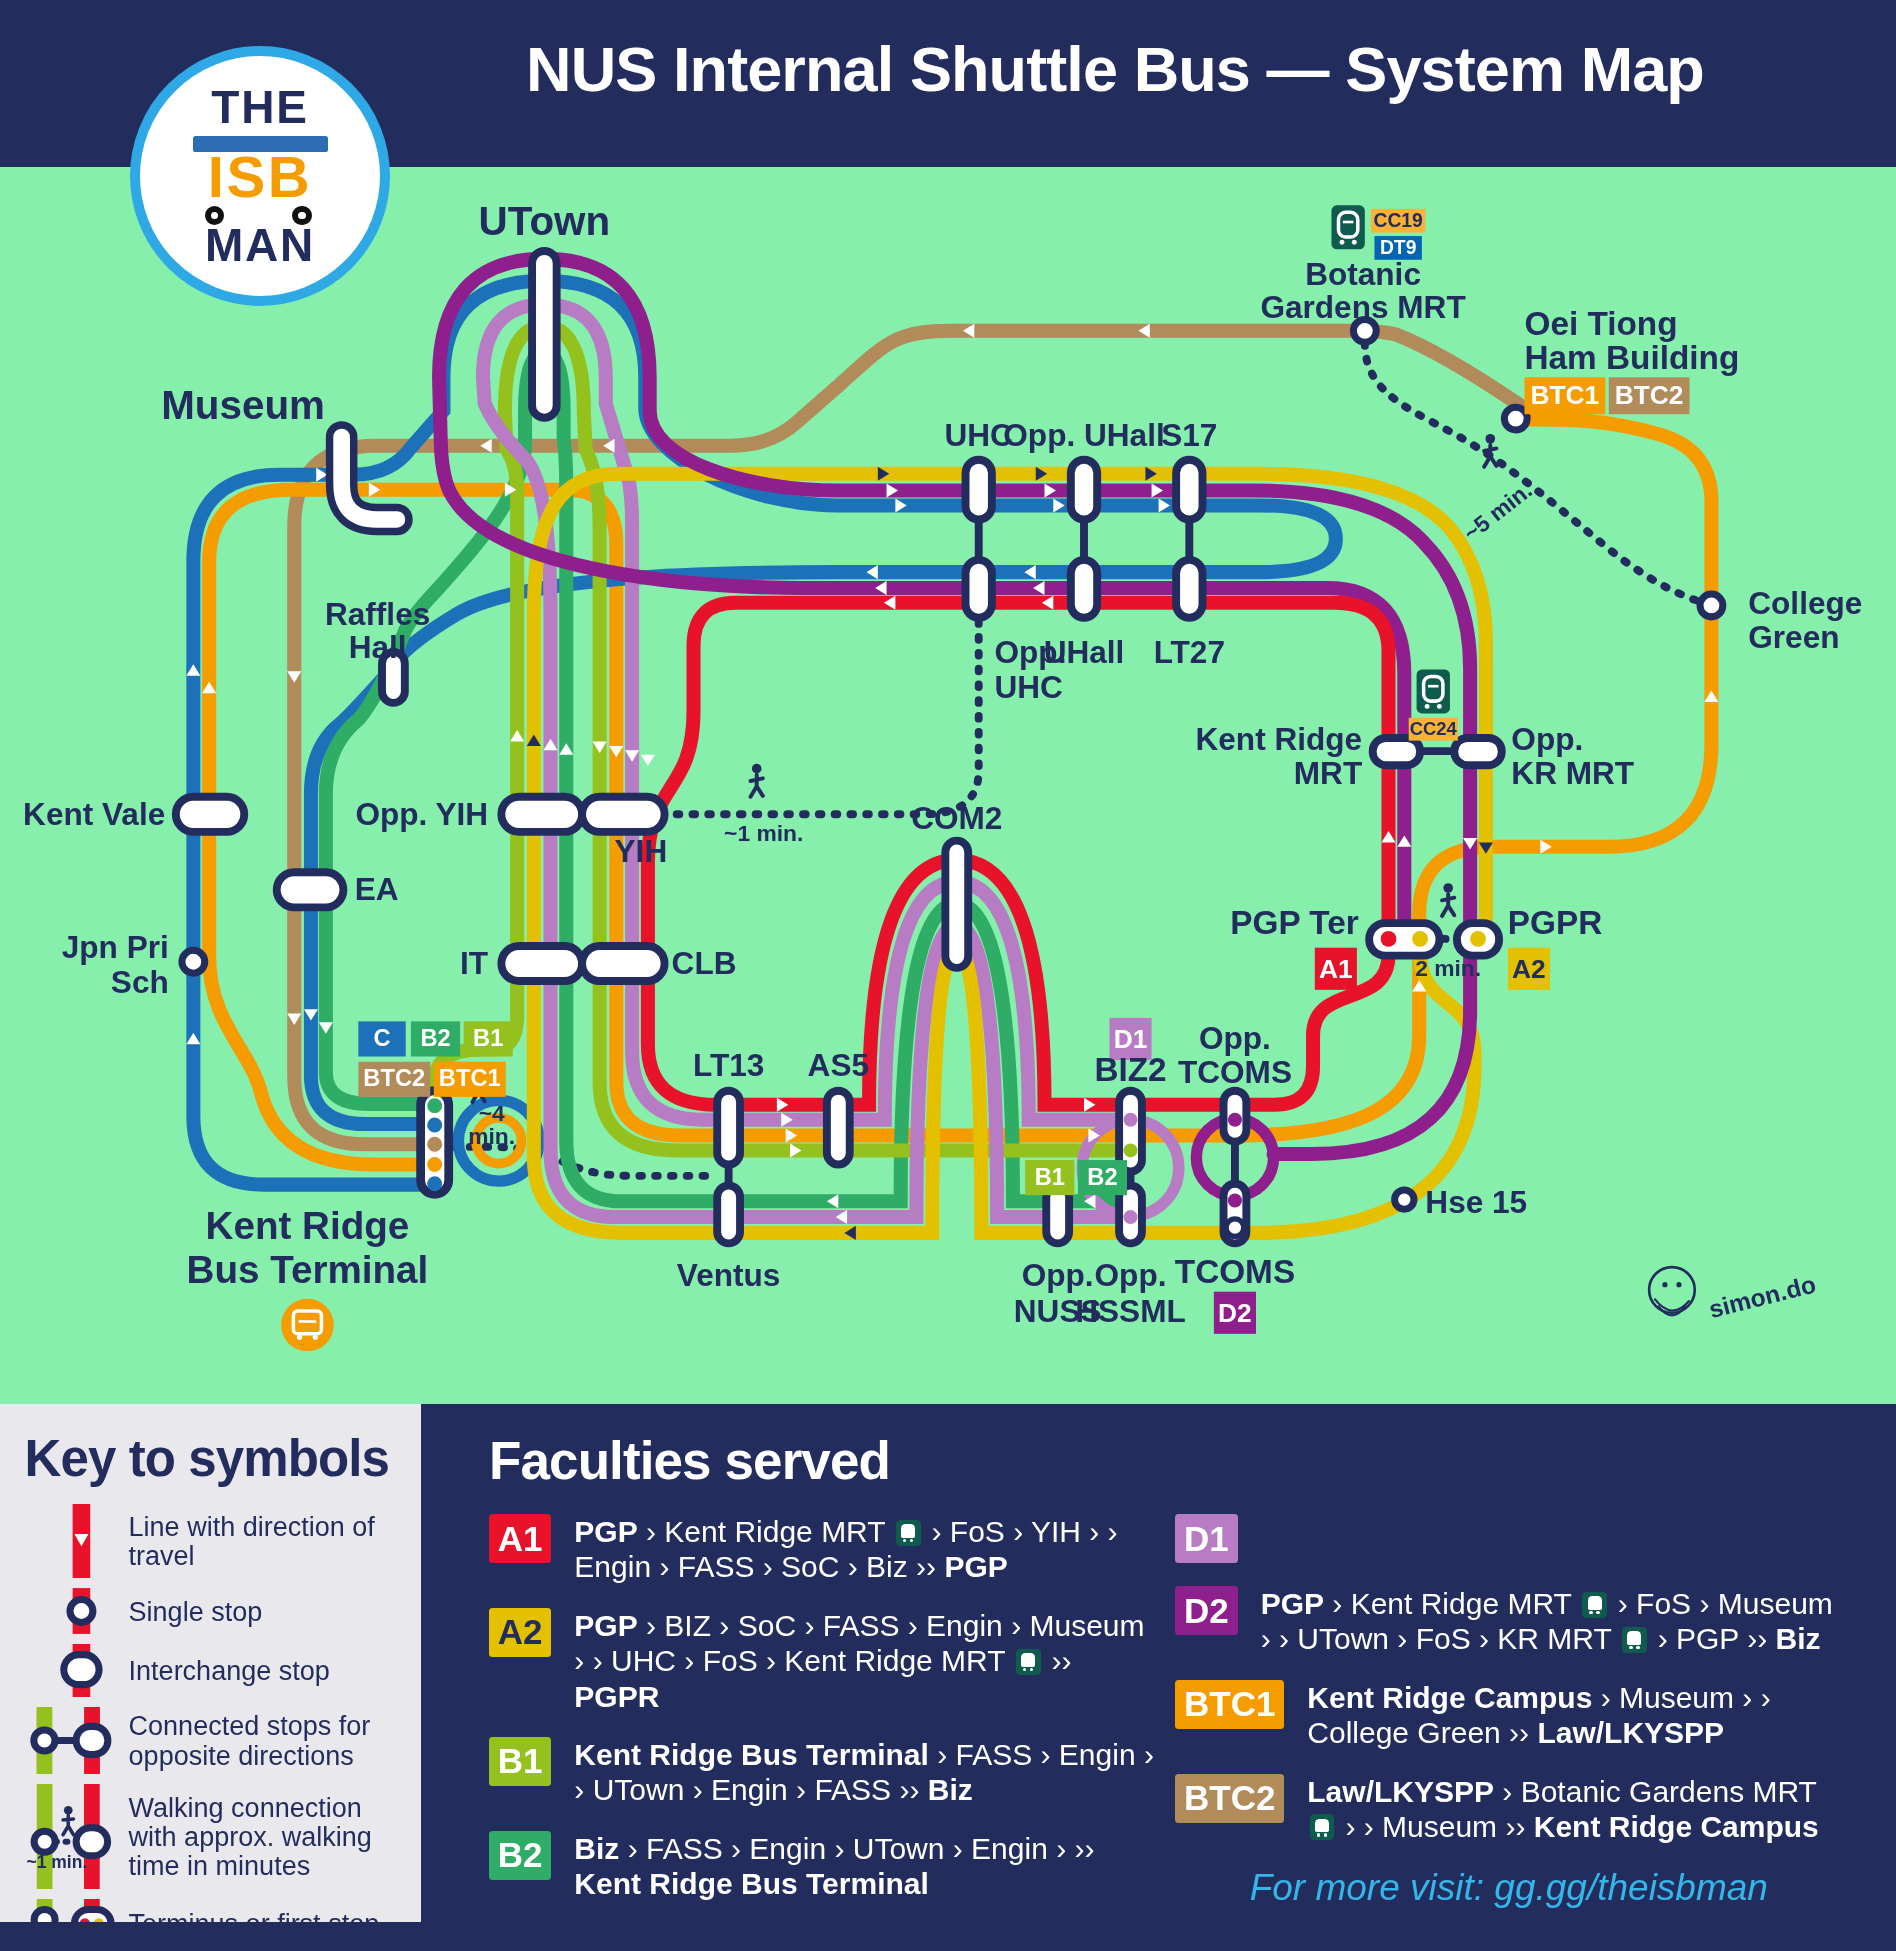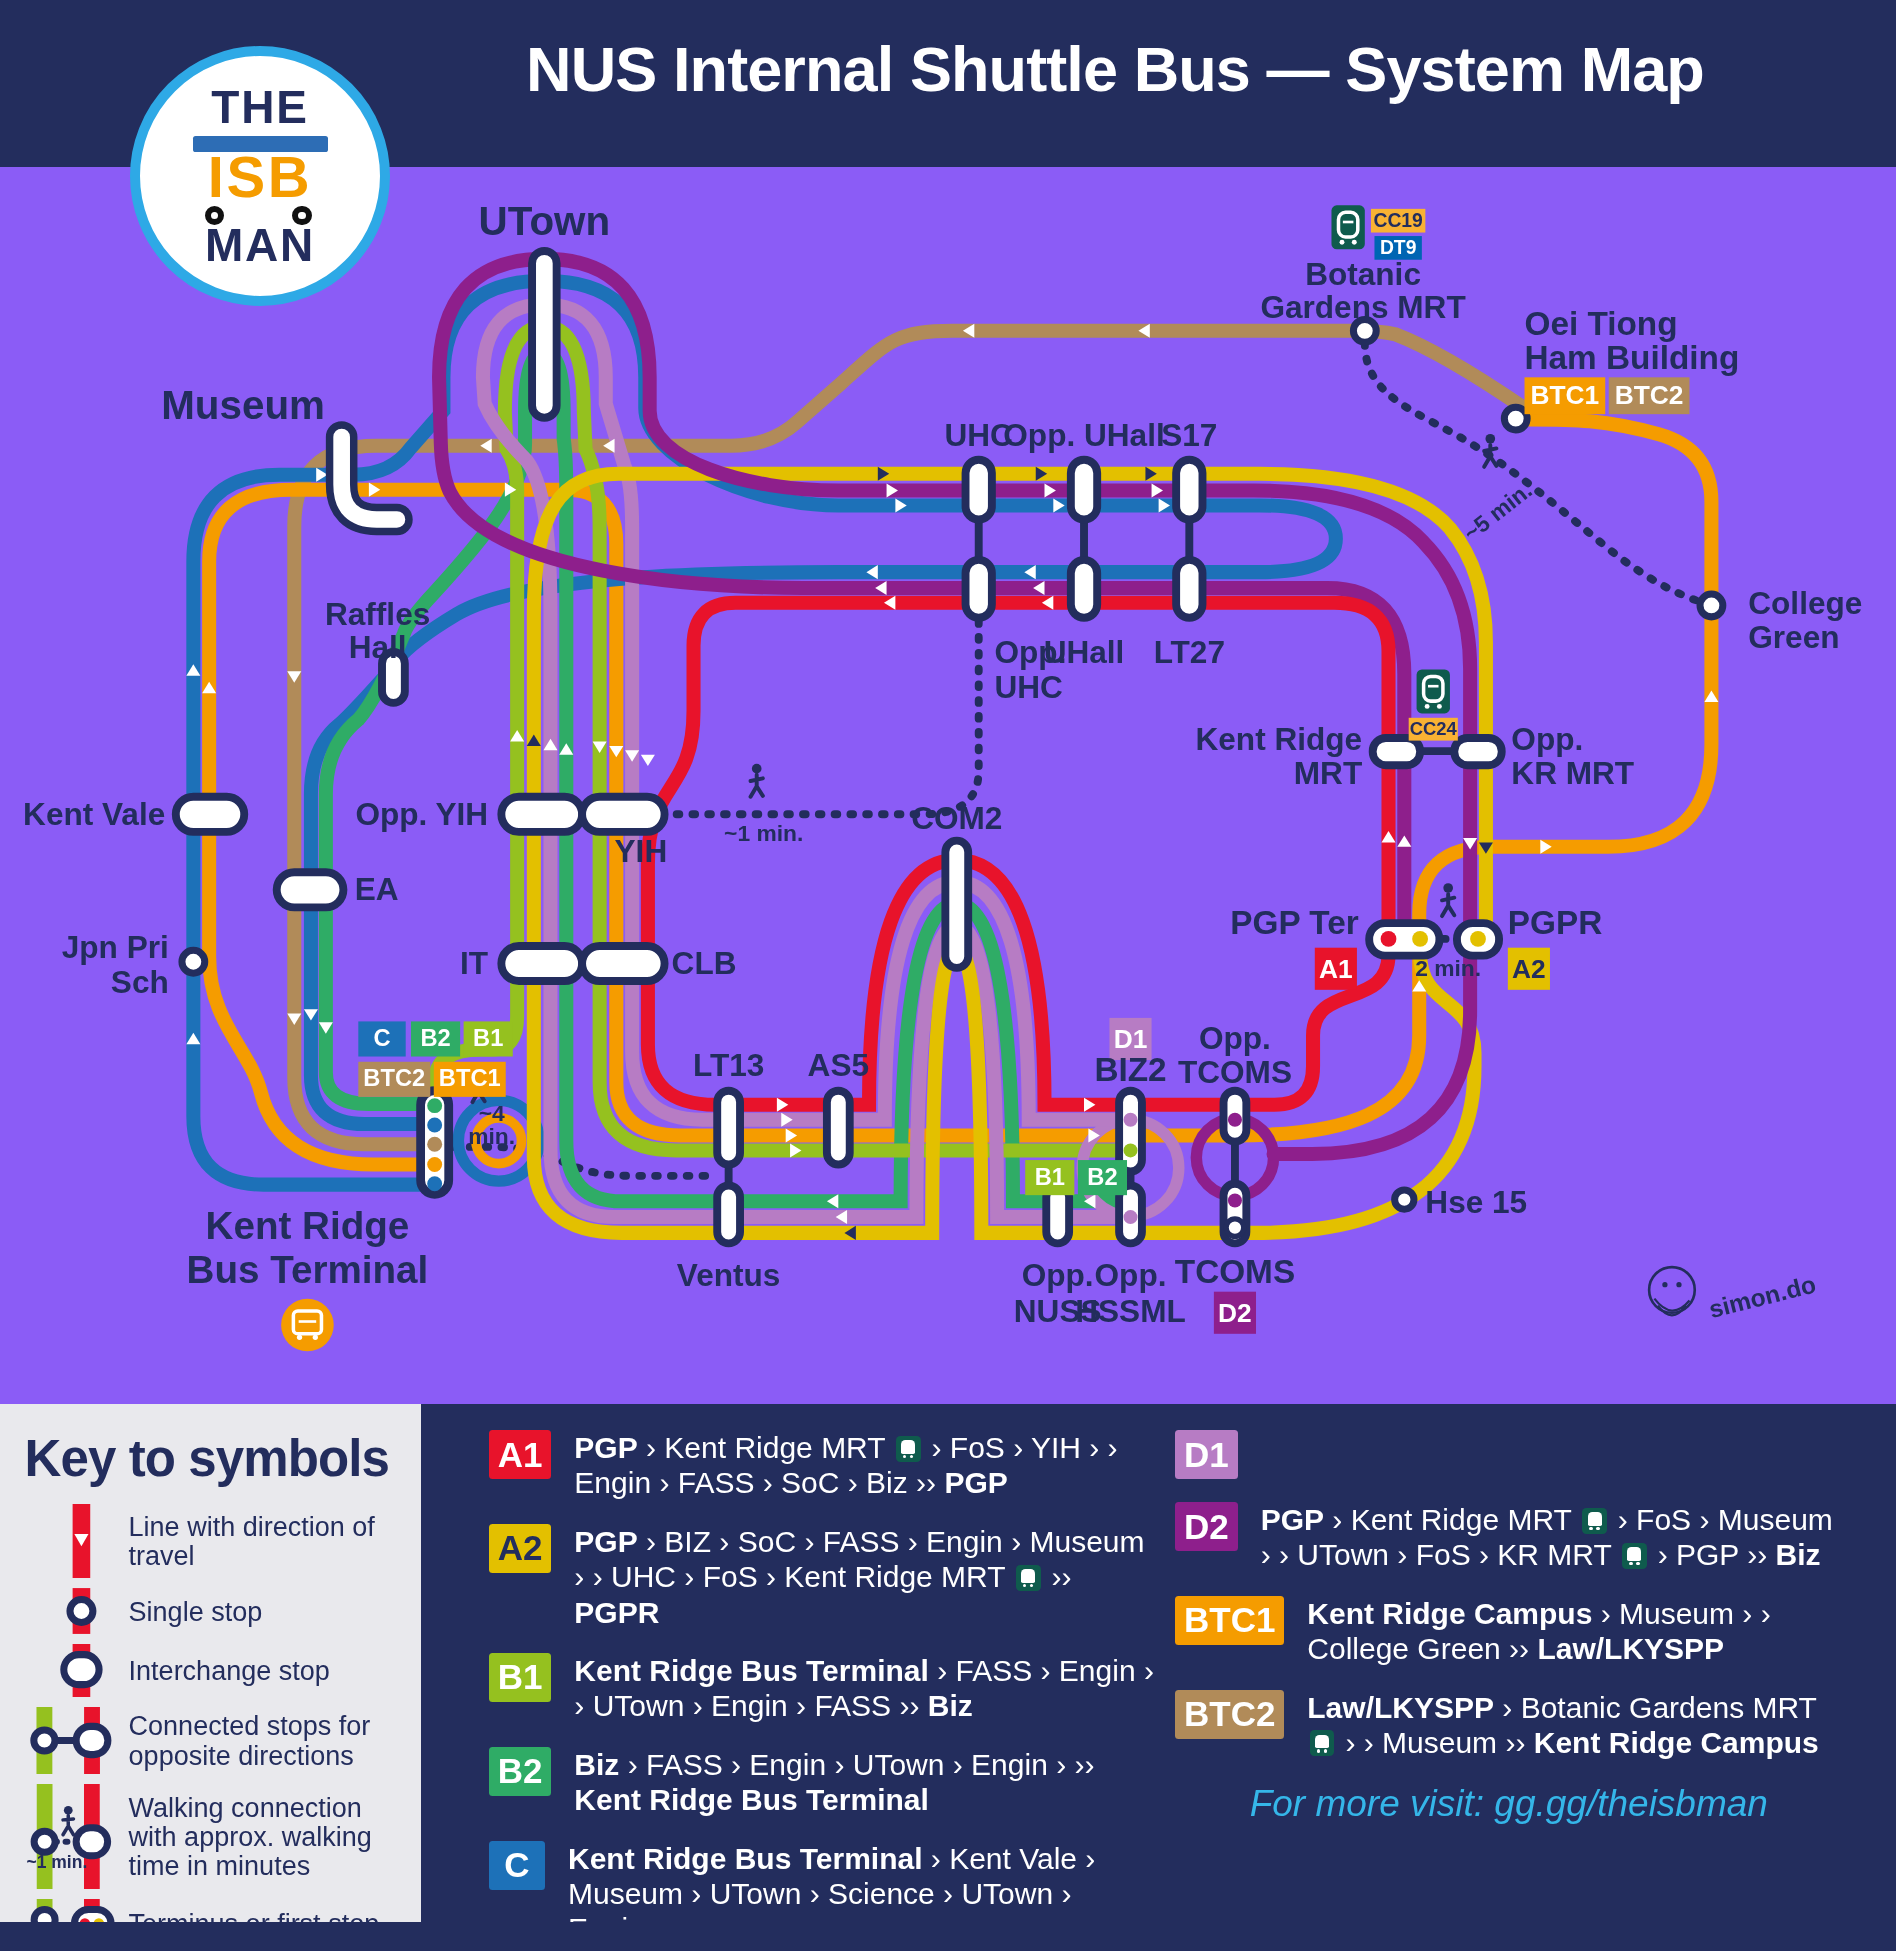--- a/index.html
+++ b/index.html
@@ -1,16 +1,16 @@
 <!DOCTYPE html>
 <html style="font-size:14px"><head>
 <meta charset="utf-8">
 <style>
   html,body{margin:0;padding:0;background:#fff;}
-  #page{position:relative;width:1896px;height:1951px;background:#8b5cf6;overflow:hidden;
+  #page{position:relative;width:1896px;height:1951px;background:#86efac;overflow:hidden;
         font-family:"Liberation Sans",sans-serif;color:#232d5d;}
   
   .hdr{position:absolute;left:0;top:0;width:1896px;height:167px;background:#232d5d;}
   .hdr h1{margin:0;position:absolute;left:369px;right:35px;top:33px;text-align:center;
           font-size:63px;font-weight:bold;color:#ffffff;letter-spacing:-0.9px;}
   .logo{position:absolute;left:130px;top:46px;width:260px;height:260px;border-radius:50%;
         background:#fff;border:10.5px solid #2ea9e6;box-sizing:border-box;z-index:30;
         display:flex;flex-direction:column;align-items:center;justify-content:center;}
   .logo .t1,.logo .t3{font-size:46px;font-weight:800;color:#232d5d;letter-spacing:1.8px;line-height:1;}
   .logo .busart{position:relative;width:149px;height:84px;margin:5.3px 0 1.8px 0;}
@@ -446,20 +446,21 @@
       <circle cx="22" cy="24" r="12" fill="#fff" stroke="#232d5d" stroke-width="8"></circle>
       <rect x="56" y="12" width="42" height="32" rx="16" fill="#fff" stroke="#232d5d" stroke-width="8"></rect>
       <circle cx="68" cy="28" r="6" fill="#e8132b"></circle>
             <circle cx="84" cy="28" r="6" fill="#e3c000"></circle>
           </svg></span>
     <span class="kt">Terminus or first stop</span>
   </div>
 </div>
 
 <div class="facpanel">
+  <h2>Faculties served</h2>
   <div class="faccols">
     <div class="fcol">
       <div class="frow">
             <span class="fbadge bg-a1">A1</span>
             <span class="ftext"><b>PGP</b><span> › Kent Ridge MRT </span><span class="r-mrt"></span><span> › FoS › YIH › › Engin › FASS › SoC › Biz  ›› </span><b>PGP</b></span>
           </div>
       <div class="frow">
             <span class="fbadge bg-a2">A2</span>
             <span class="ftext"><b>PGP</b><span> › BIZ › SoC › FASS › Engin › Museum › › UHC › FoS › Kent Ridge MRT </span><span class="r-mrt"></span><span> ›› </span><b>PGPR</b></span>
           </div>

